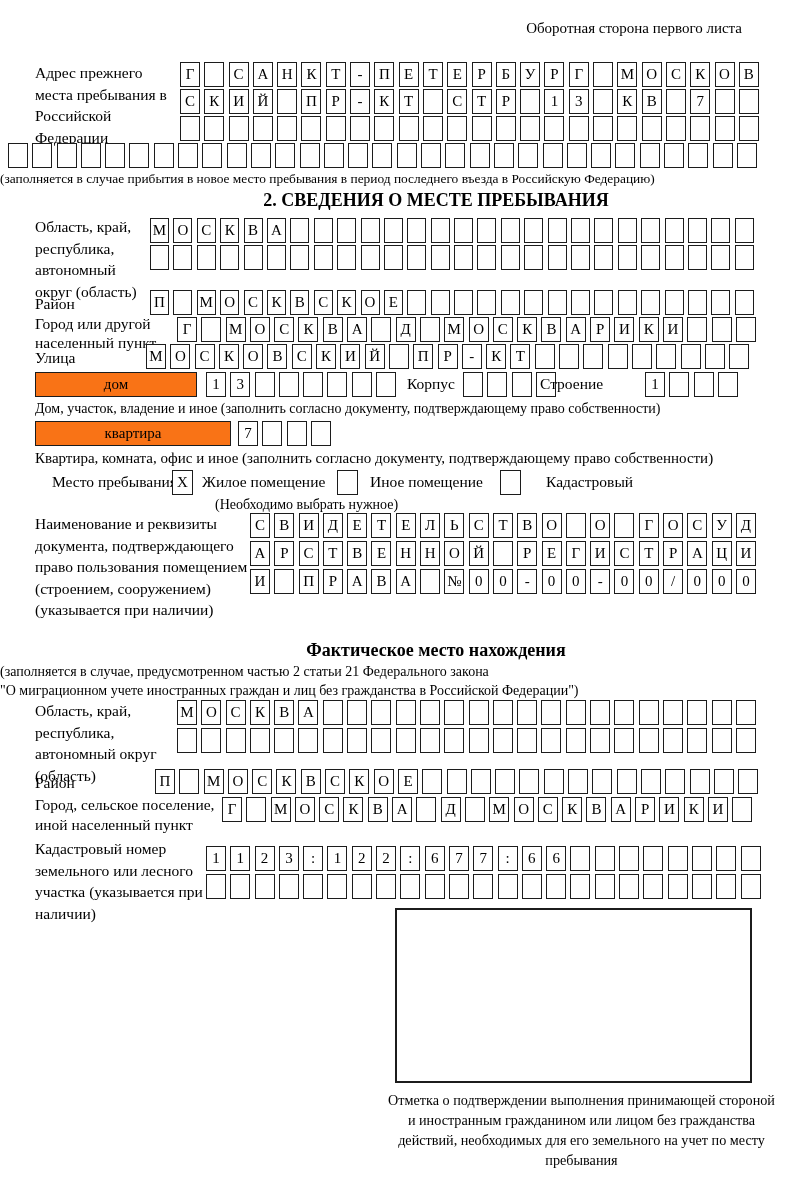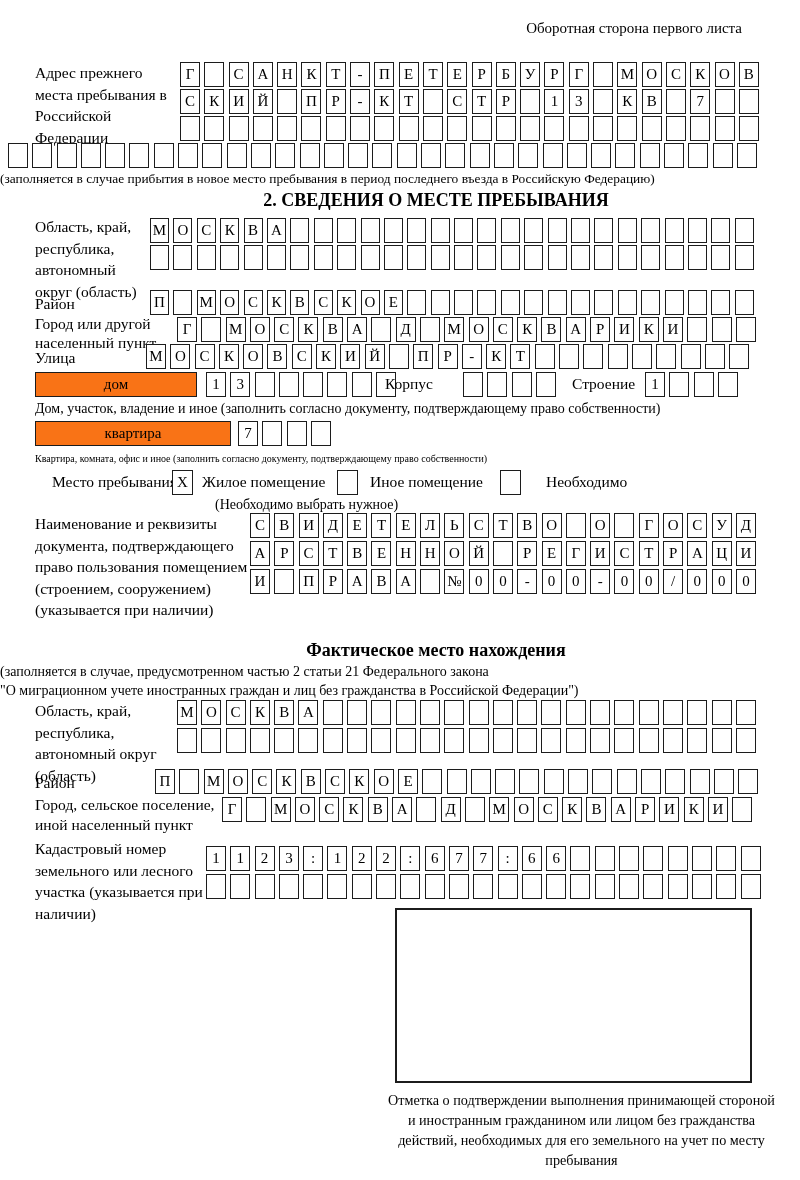--- a/index.html
+++ b/index.html
@@ -295,52 +295,52 @@
   <div class="row" style="left:206px;top:372px">
       <span class="cb">1</span>
       <span class="cb">3</span>
       <span class="cb"></span>
       <span class="cb"></span>
       <span class="cb"></span>
       <span class="cb"></span>
       <span class="cb"></span>
       <span class="cb"></span>
     </div>
-  <div class="opt" style="left:385px;top:375px">Корпус</div>
+  <div class="opt" style="left:407px;top:375px">Корпус</div>
   <div class="row" style="left:463px;top:372px">
       <span class="cb"></span>
       <span class="cb"></span>
       <span class="cb"></span>
       <span class="cb"></span>
     </div>
-  <div class="opt" style="left:572px;top:375px">Строение</div>
+  <div class="opt" style="left:540px;top:375px">Строение</div>
   <div class="row" style="left:645px;top:372px">
       <span class="cb">1</span>
       <span class="cb"></span>
       <span class="cb"></span>
       <span class="cb"></span>
     </div>
   <div class="fn" style="left:35px;top:400px;font-size:14px">Дом, участок, владение и иное (заполнить согласно документу, подтверждающему право собственности)</div>
 
   <div class="lblbox" style="left:35px;top:421px;width:196px">квартира</div>
   <div class="row" style="left:238px;top:421px">
       <span class="cb">7</span>
       <span class="cb"></span>
       <span class="cb"></span>
       <span class="cb"></span>
     </div>
-  <div class="fn" style="left:35px;top:450px;font-size:10px">Квартира, комната, офис и иное (заполнить согласно документу, подтверждающему право собственности)</div>
+  <div class="fn" style="left:35px;top:450px;font-size:15px">Квартира, комната, офис и иное (заполнить согласно документу, подтверждающему право собственности)</div>
 
   <div class="opt" style="left:52px;top:473px">Место пребывания:</div>
   <div class="chk" style="left:172px;top:470px">X</div>
   <div class="opt" style="left:202px;top:473px">Жилое помещение</div>
   <div class="chk" style="left:337px;top:470px"></div>
   <div class="opt" style="left:370px;top:473px">Иное помещение</div>
   <div class="chk" style="left:500px;top:470px"></div>
-  <div class="opt" style="left:546px;top:473px">Необходимо</div>
+  <div class="opt" style="left:546px;top:473px">Кадастровый</div>
   <div class="fn" style="left:215px;top:496px;font-size:14px">(Необходимо выбрать нужное)</div>
 
   <div class="lbl" style="left:35px;top:513px;width:218px">Наименование и реквизиты документа, подтверждающего право пользования помещением (строением, сооружением) (указывается при наличии)</div>
   <div class="row" style="left:250px;top:513px">
       <span class="cb">С</span>
       <span class="cb">В</span>
       <span class="cb">И</span>
       <span class="cb">Д</span>
       <span class="cb">Е</span>
       <span class="cb">Т</span>

